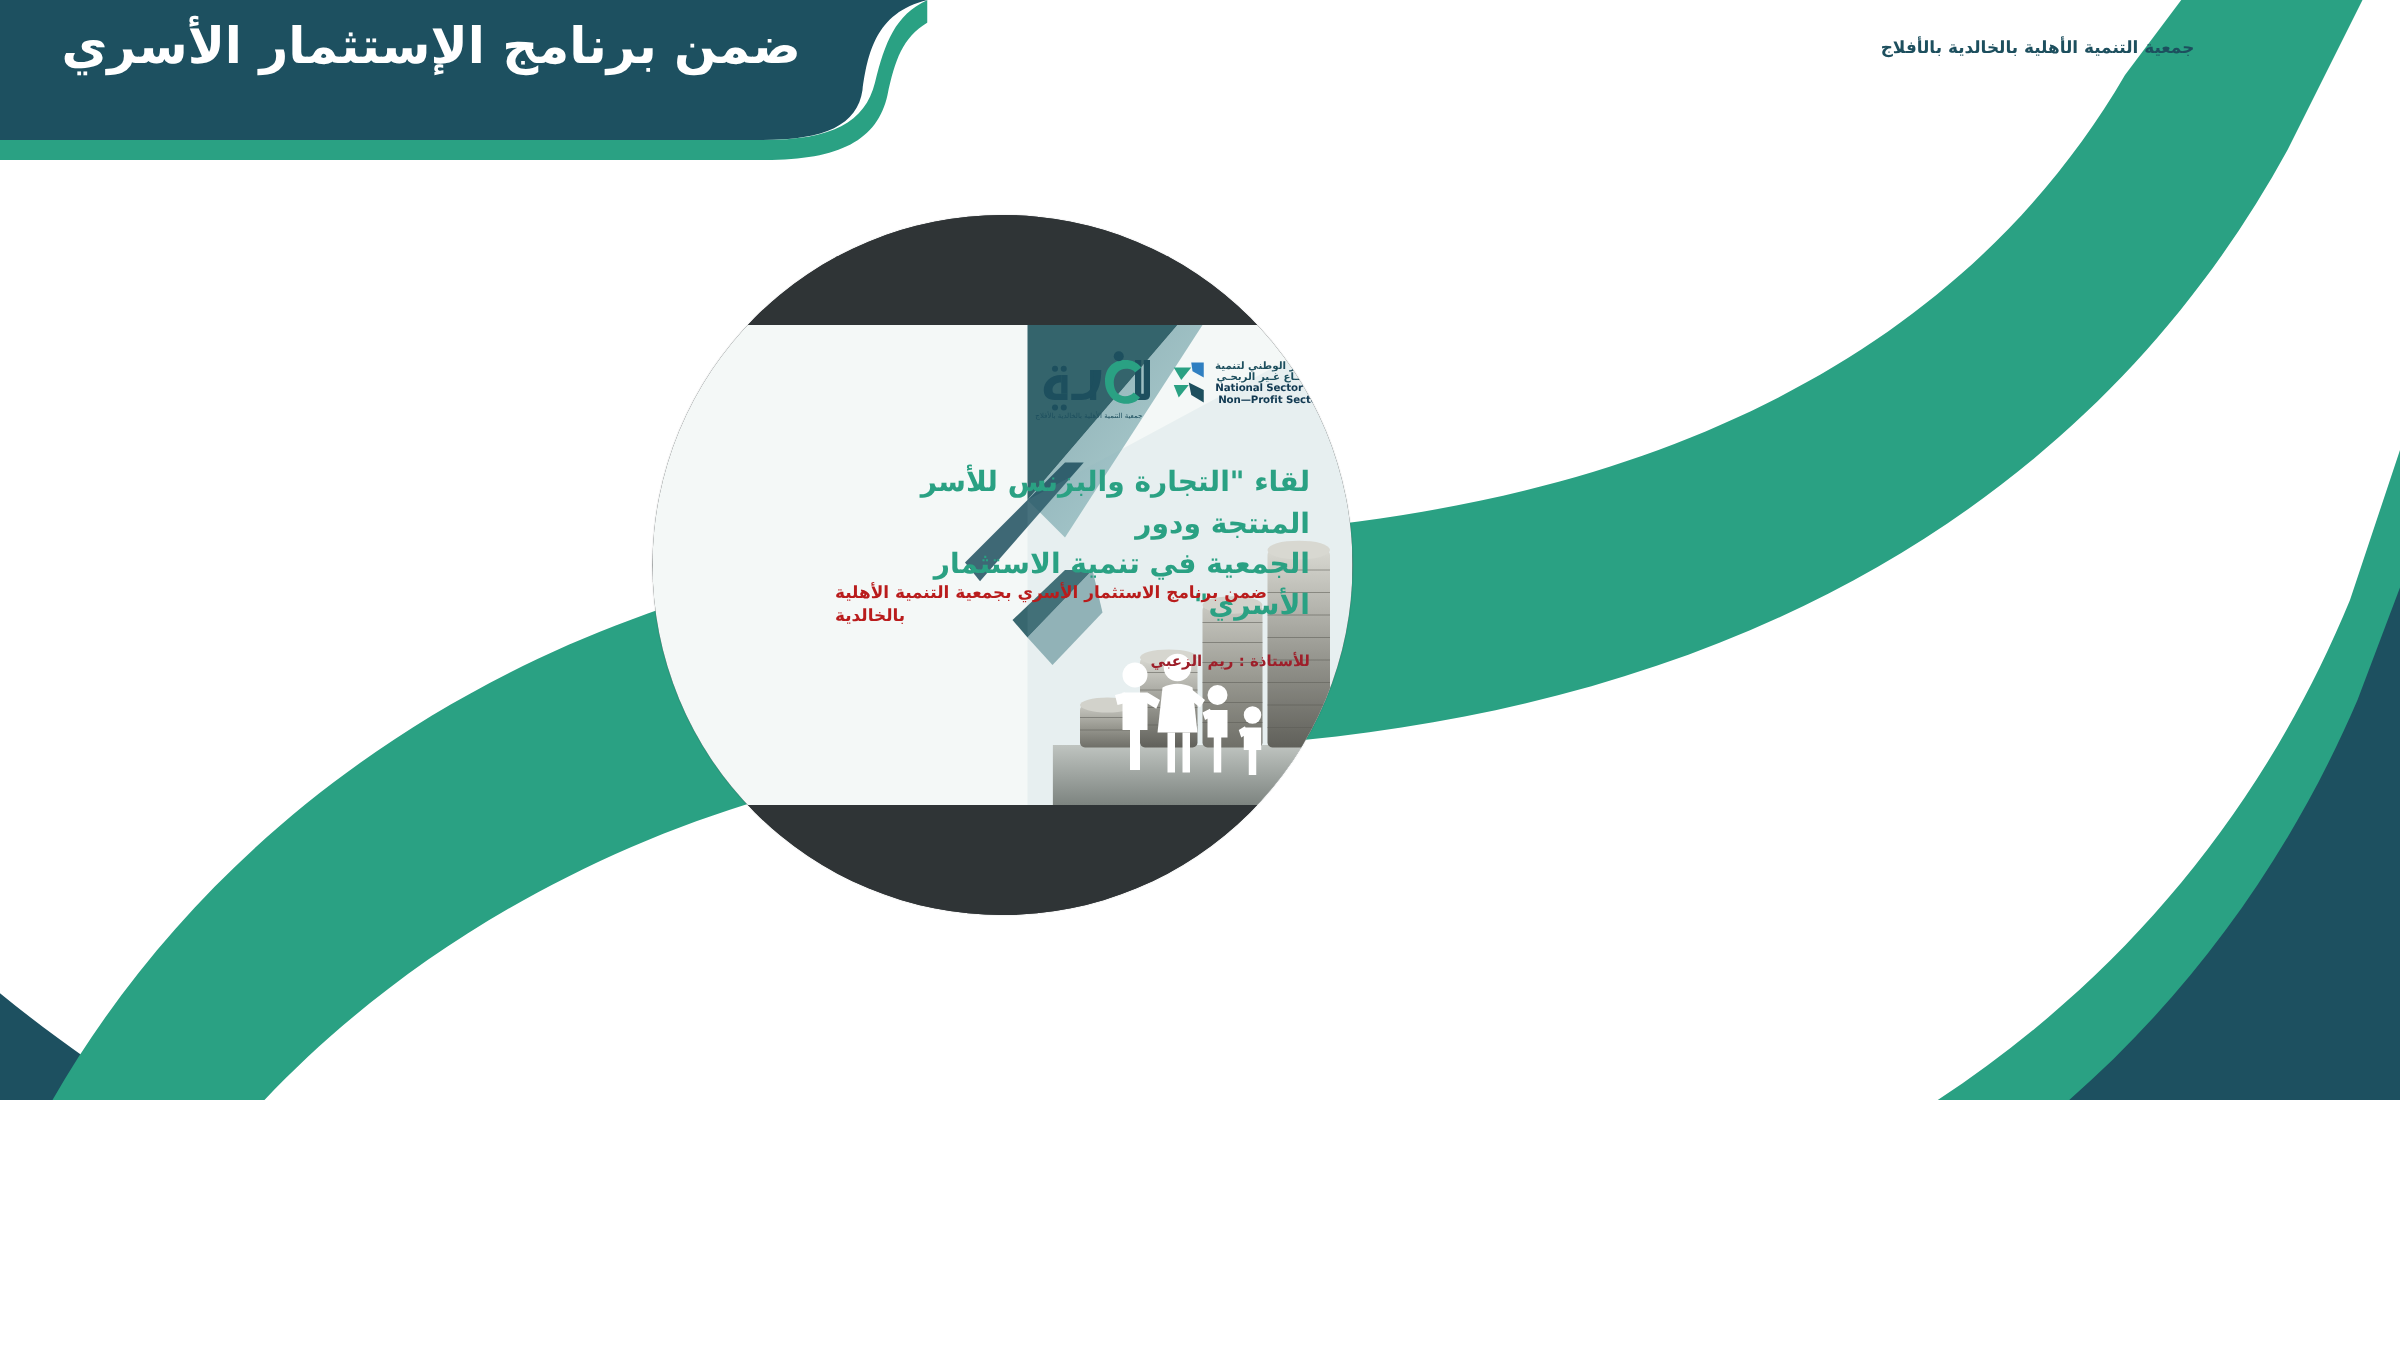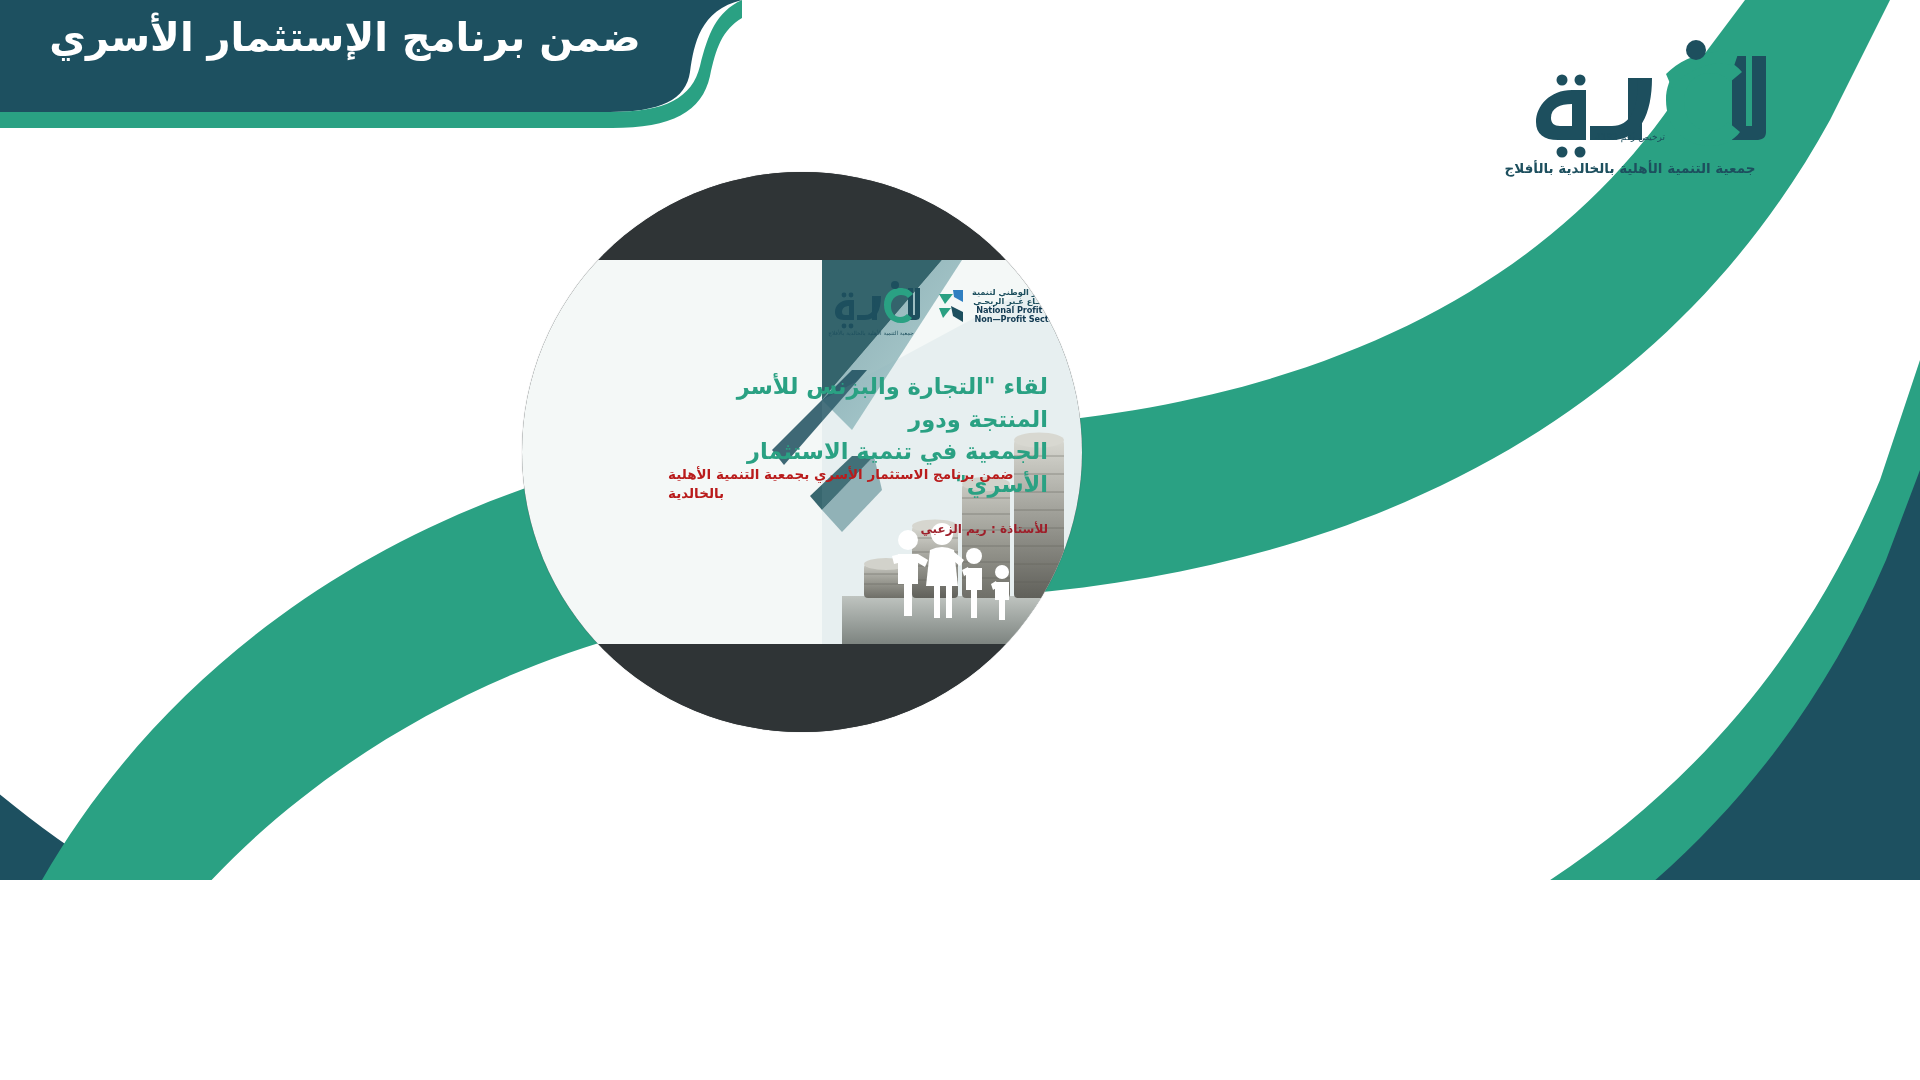--- a/index.html
+++ b/index.html
@@ -253,47 +253,20 @@
   </svg>
 
   <svg class="header-banner" viewBox="0 0 742 128" preserveAspectRatio="none">
     <path d="M 0 0 L 742 0 C 700 10 694 44 690 72 C 686 100 660 112 610 112 L 0 112 Z" fill="#1d5060"></path>
     <path d="M 0 112 L 610 112 C 666 112 692 98 700 66 C 708 34 716 12 742 0 L 742 18
              C 722 30 716 48 710 76 C 702 112 672 128 612 128 L 0 128 Z" fill="#2aa183"></path>
   </svg>
   <div class="header-title">ضمن برنامج الإستثمار الأسري</div>
 
   <div class="brand">
-    <div class="brand-logo-wrap">
-      <svg viewBox="0 0 320 130" width="320" height="130">
-
-        <path d="M 276 28 L 276 112 L 262 112 L 262 28 Z" fill="#1d4f5e"></path>
-        <path d="M 296 28 L 296 104 C 296 110 292 112 286 112 L 262 112 L 262 98 L 282 98 L 282 28 Z" fill="#1d4f5e"></path>
-
-        <path d="M 238 30 C 212 30 196 48 196 72 C 196 98 214 118 240 118 C 254 118 264 112 270 104
-                 L 258 94 C 254 99 248 103 240 103 C 226 103 214 92 214 74 C 214 58 224 45 240 45
-                 C 250 45 256 49 260 54 L 272 44 C 264 34 252 30 238 30 Z" fill="#2aa183"></path>
-        <path d="M 196 46 C 208 34 224 26 244 24 C 254 23 262 24 268 26 L 264 38
-                 C 256 35 246 35 238 37 C 222 41 210 50 202 60 Z" fill="#2aa183"></path>
-
-        <circle cx="226" cy="22" r="10" fill="#1d4f5e"></circle>
-
-        <path d="M 172 50 L 172 112 L 158 112 L 158 50 Z" fill="#1d4f5e"></path>
-        <path d="M 182 50 C 182 86 170 112 142 112 L 120 112 L 120 98 L 142 98
-                 C 160 98 168 82 168 50 Z" fill="#1d4f5e"></path>
-        <path d="M 116 62 L 116 98 L 102 98 L 102 62 Z" fill="#1d4f5e"></path>
-        <path d="M 102 62 C 80 62 66 78 66 94 C 66 106 74 112 88 112 L 116 112 L 116 98 L 90 98
-                 C 84 98 81 95 81 90 C 81 80 90 76 102 76 Z" fill="#1d4f5e"></path>
-        <circle cx="92" cy="52" r="5.5" fill="#1d4f5e"></circle>
-        <circle cx="110" cy="52" r="5.5" fill="#1d4f5e"></circle>
-        <circle cx="92" cy="124" r="5.5" fill="#1d4f5e"></circle>
-        <circle cx="110" cy="124" r="5.5" fill="#1d4f5e"></circle>
-      </svg>
-      <div class="brand-license">ترخيص رقم 4192</div>
-    </div>
     <div class="brand-sub">جمعية التنمية الأهلية بالخالدية بالأفلاج</div>
   </div>
 
   <div class="poster-circle">
     <div class="poster-inner">
       <div class="band-top"></div>
       <div class="band-bottom"></div>
 
       <div class="poster-canvas">
 
@@ -401,21 +374,21 @@
               <path d="M 149 170 l 5 -3 l 2 6 l -5 3 Z"></path>
             </g>
           </svg>
         </div>
 
         <div class="poster-logos">
           <div class="ncnp">
             <div class="ncnp-text">
               <div class="ncnp-ar">المركز الوطني لتنمية</div>
               <div class="ncnp-ar">القطـاع غـير الربحـي</div>
-              <div class="ncnp-en">National Profit for</div>
+              <div class="ncnp-en">National Sector for</div>
               <div class="ncnp-en">Non—Profit Sector</div>
             </div>
             <svg width="30" height="36" viewBox="0 0 30 36">
               <path d="M 2 6 L 16 6 L 8 16 Z" fill="#2aa183"></path>
               <path d="M 16 2 L 26 2 L 26 14 L 17 9 Z" fill="#2f7fc1"></path>
               <path d="M 2 20 L 14 20 L 6 30 Z" fill="#2aa183"></path>
               <path d="M 14 18 L 26 24 L 26 34 L 16 28 Z" fill="#1d4f5e"></path>
             </svg>
           </div>
           <div class="khaldiah-mini">

